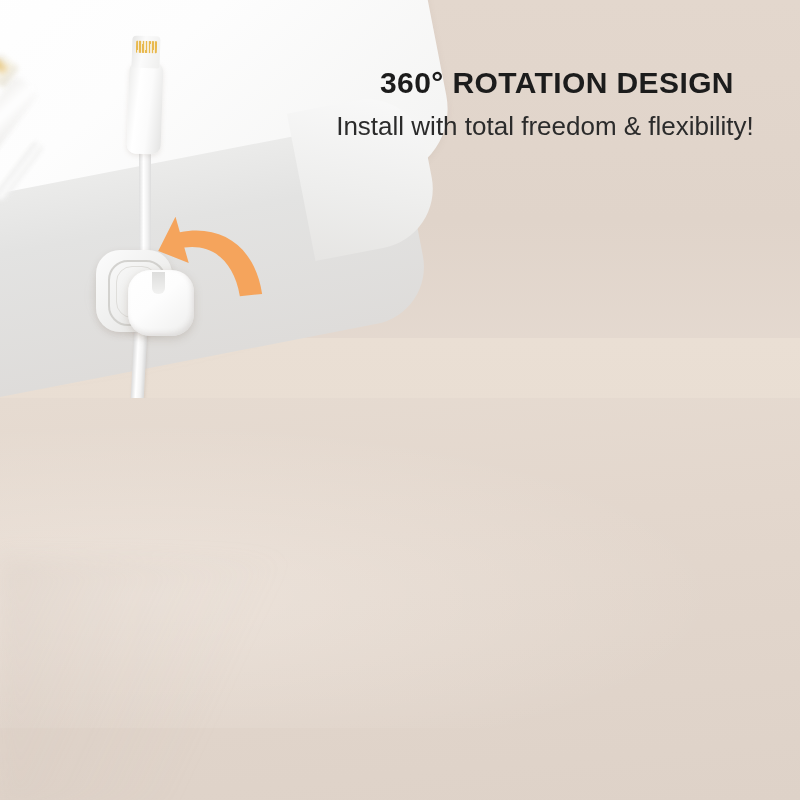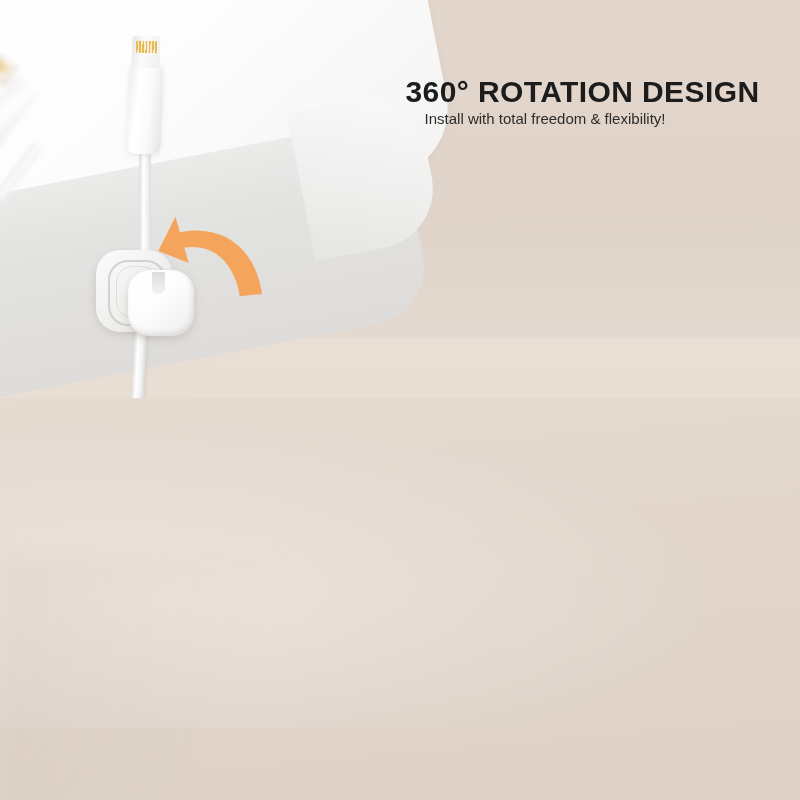--- a/index.html
+++ b/index.html
@@ -126,27 +126,27 @@
   }
   .clip-head-slot{
     position:absolute;left:152px;top:272px;width:13px;height:22px;
     background:linear-gradient(180deg,#dddddc,#f2f2f1);border-radius:0 0 6px 6px;
   }
   
   .rot-arrow{position:absolute;left:130px;top:206px;width:140px;height:130px;}
 
   
   .t-head{
-    position:absolute;left:380px;top:75px;width:405px;
-    text-align:center;font-size:30px;font-weight:bold;letter-spacing:.4px;
+    position:absolute;left:380px;top:66px;width:405px;
+    text-align:left;font-size:30px;font-weight:bold;letter-spacing:.4px;
     color:#1c1c1c;line-height:1.1;
   }
   .t-sub{
     position:absolute;left:300px;top:110px;width:490px;
-    text-align:center;font-size:15px;color:#2b2b2b;line-height:1.25;
+    text-align:center;font-size:26px;color:#2b2b2b;line-height:1.25;
   }
 
   
   .panel-bot{
     position:absolute;left:0;top:398px;width:800px;height:402px;
     background:linear-gradient(175deg,#e6dbd1 0%,#e3d7cd 35%,#ded2c8 100%);
     overflow:hidden;
   }
   .wall-soft{
     position:absolute;left:0;top:0;width:800px;height:330px;

